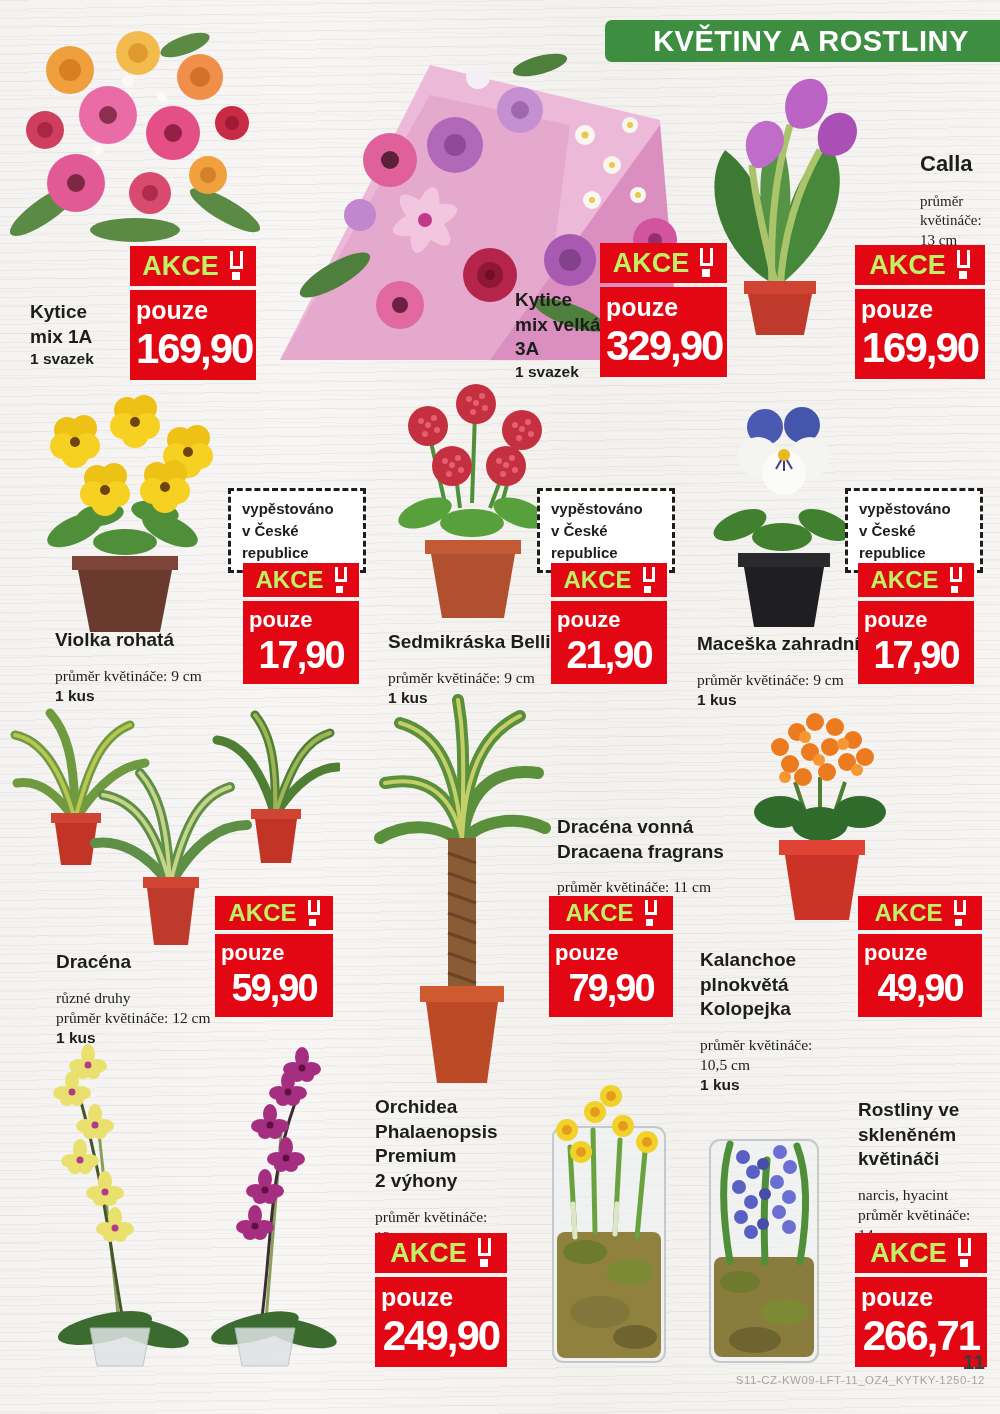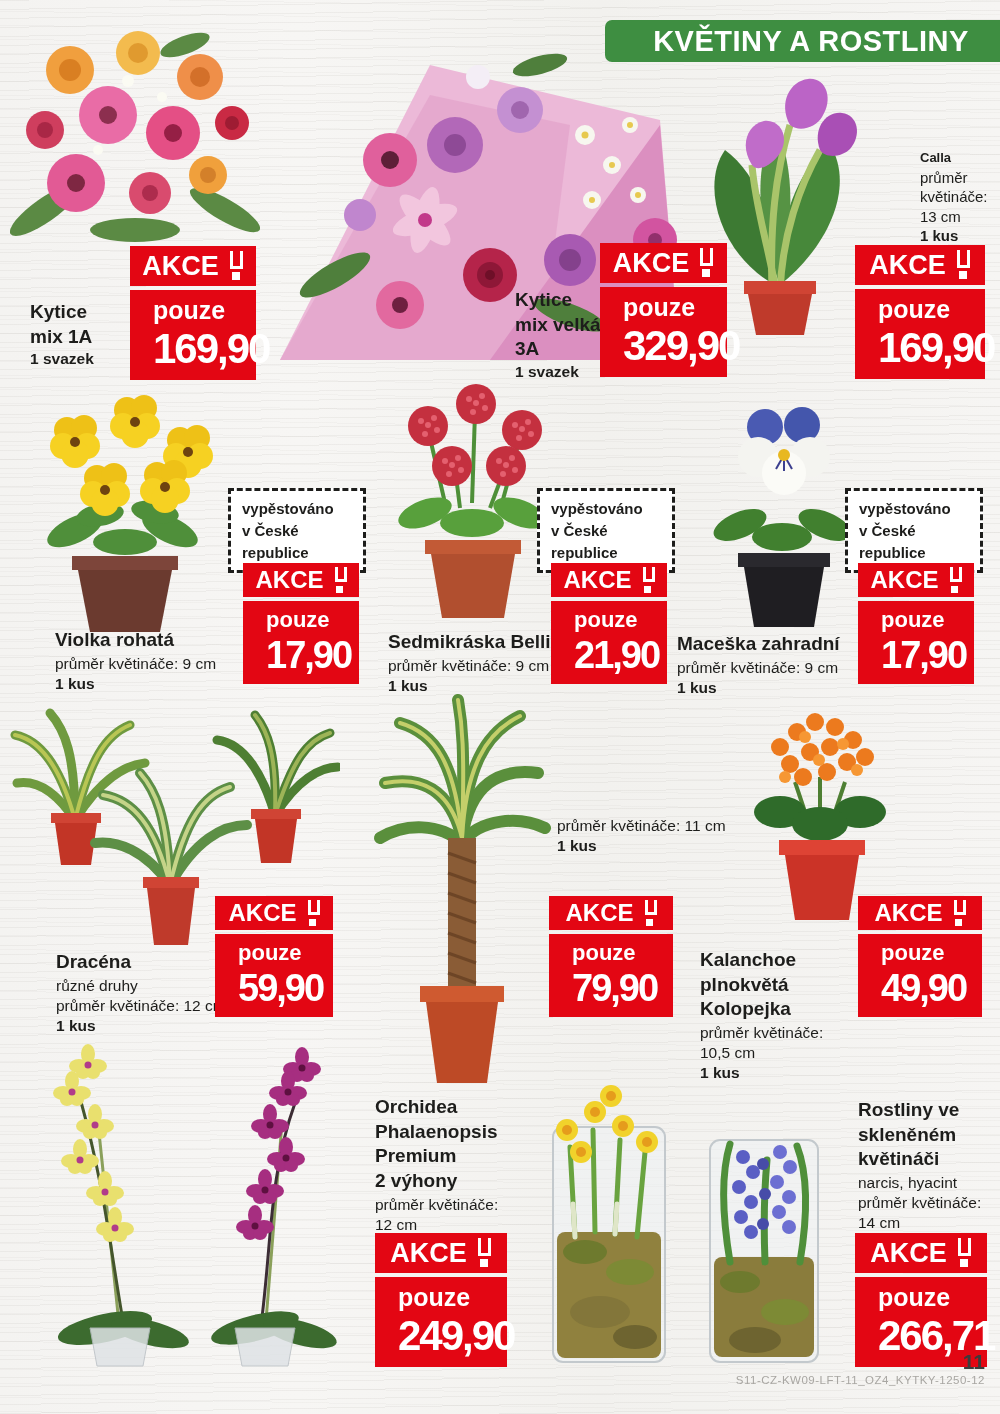--- a/index.html
+++ b/index.html
@@ -9,26 +9,26 @@
       repeating-linear-gradient(179deg, rgba(150,145,138,.10) 0 1px, transparent 1px 9px),
       repeating-linear-gradient(181deg, rgba(150,145,138,.06) 0 1px, transparent 1px 14px),
       linear-gradient(90deg,#f4f3f1 0%,#f7f6f4 30%,#f2f1ee 60%,#f6f5f3 100%);}
   .abs{position:absolute;}
   
   .header{position:absolute;left:605px;top:20px;width:412px;height:42px;background:#3e8e41;
     color:#fff;font-weight:bold;font-size:29px;letter-spacing:.5px;display:flex;align-items:center;justify-content:center;border-radius:7px;}
   
   .pinfo{position:absolute;line-height:1.3;}
   .pname{font-weight:bold;font-size:19px;white-space:pre-line;}
-  .pdesc{font-size:15.5px;white-space:pre-line;margin-top:1px;}
+  .pdesc{font-size:15.5px;white-space:pre-line;margin-top:13px;font-family:Liberation Serif, serif;}
   .pqty{font-weight:bold;font-size:15.5px;}
   
   .badge{position:absolute;}
-  .akce-box{background:#e30613;color:#ffffff;font-weight:bold;display:flex;align-items:center;justify-content:center;gap:9px;}
-  .price-box{background:#e30613;color:#fff;margin-top:4px;padding:8px 23px 10px;}
+  .akce-box{background:#e30613;color:#bef264;font-weight:bold;display:flex;align-items:center;justify-content:center;gap:9px;}
+  .price-box{background:#e30613;color:#fff;margin-top:4px;padding:8px 6px 10px;}
   .pouze{font-weight:bold;line-height:1;}
   .price{font-weight:bold;line-height:1;letter-spacing:-2px;text-align:center;margin-top:5px;}
   .badge.lg .akce-box{height:40px;font-size:27px;}
   .badge.lg .pouze{font-size:25px;}
   .badge.lg .price{font-size:42px;}
   .badge.sm .akce-box{height:34px;font-size:24px;}
   .badge.sm .pouze{font-size:22px;}
   .badge.sm .price{font-size:38px;}
   
   .excl{display:inline-block;position:relative;width:16px;height:30px;}
@@ -465,48 +465,50 @@
 mix 1A</div>
     <div class="pqty">1 svazek</div>
   </div>
   <div class="pinfo" style="left:515px;top:288px;width:100px">
     <div class="pname">Kytice
 mix velká
 3A</div>
     <div class="pqty">1 svazek</div>
   </div>
   <div class="pinfo" style="left:920px;top:150px;width:78px">
-    <div class="pname" style="font-size:13px">Calla</div>
+    <div class="pname" style="font-size:22px">Calla</div>
     <div class="pdesc" style="font-size:15px">průměr
 květináče:
 13 cm</div>
     <div class="pqty" style="font-size:15px">1 kus</div>
   </div>
   <div class="pinfo" style="left:55px;top:628px;width:210px">
     <div class="pname">Violka rohatá</div>
     <div class="pdesc">průměr květináče: 9 cm</div>
     <div class="pqty">1 kus</div>
   </div>
   <div class="pinfo" style="left:388px;top:630px;width:210px">
     <div class="pname">Sedmikráska Bellis</div>
     <div class="pdesc">průměr květináče: 9 cm</div>
     <div class="pqty">1 kus</div>
   </div>
-  <div class="pinfo" style="left:677px;top:632px;width:210px">
+  <div class="pinfo" style="left:697px;top:632px;width:210px">
     <div class="pname">Maceška zahradní</div>
     <div class="pdesc">průměr květináče: 9 cm</div>
     <div class="pqty">1 kus</div>
   </div>
   <div class="pinfo" style="left:56px;top:950px;width:200px">
     <div class="pname">Dracéna</div>
     <div class="pdesc">různé druhy
 průměr květináče: 12 cm</div>
     <div class="pqty">1 kus</div>
   </div>
   <div class="pinfo" style="left:557px;top:815px;width:200px">
+    <div class="pname">Dracéna vonná
+Dracaena fragrans</div>
     <div class="pdesc">průměr květináče: 11 cm</div>
     <div class="pqty">1 kus</div>
   </div>
   <div class="pinfo" style="left:700px;top:948px;width:160px">
     <div class="pname">Kalanchoe
 plnokvětá
 Kolopejka</div>
     <div class="pdesc">průměr květináče:
 10,5 cm</div>
     <div class="pqty">1 kus</div>

